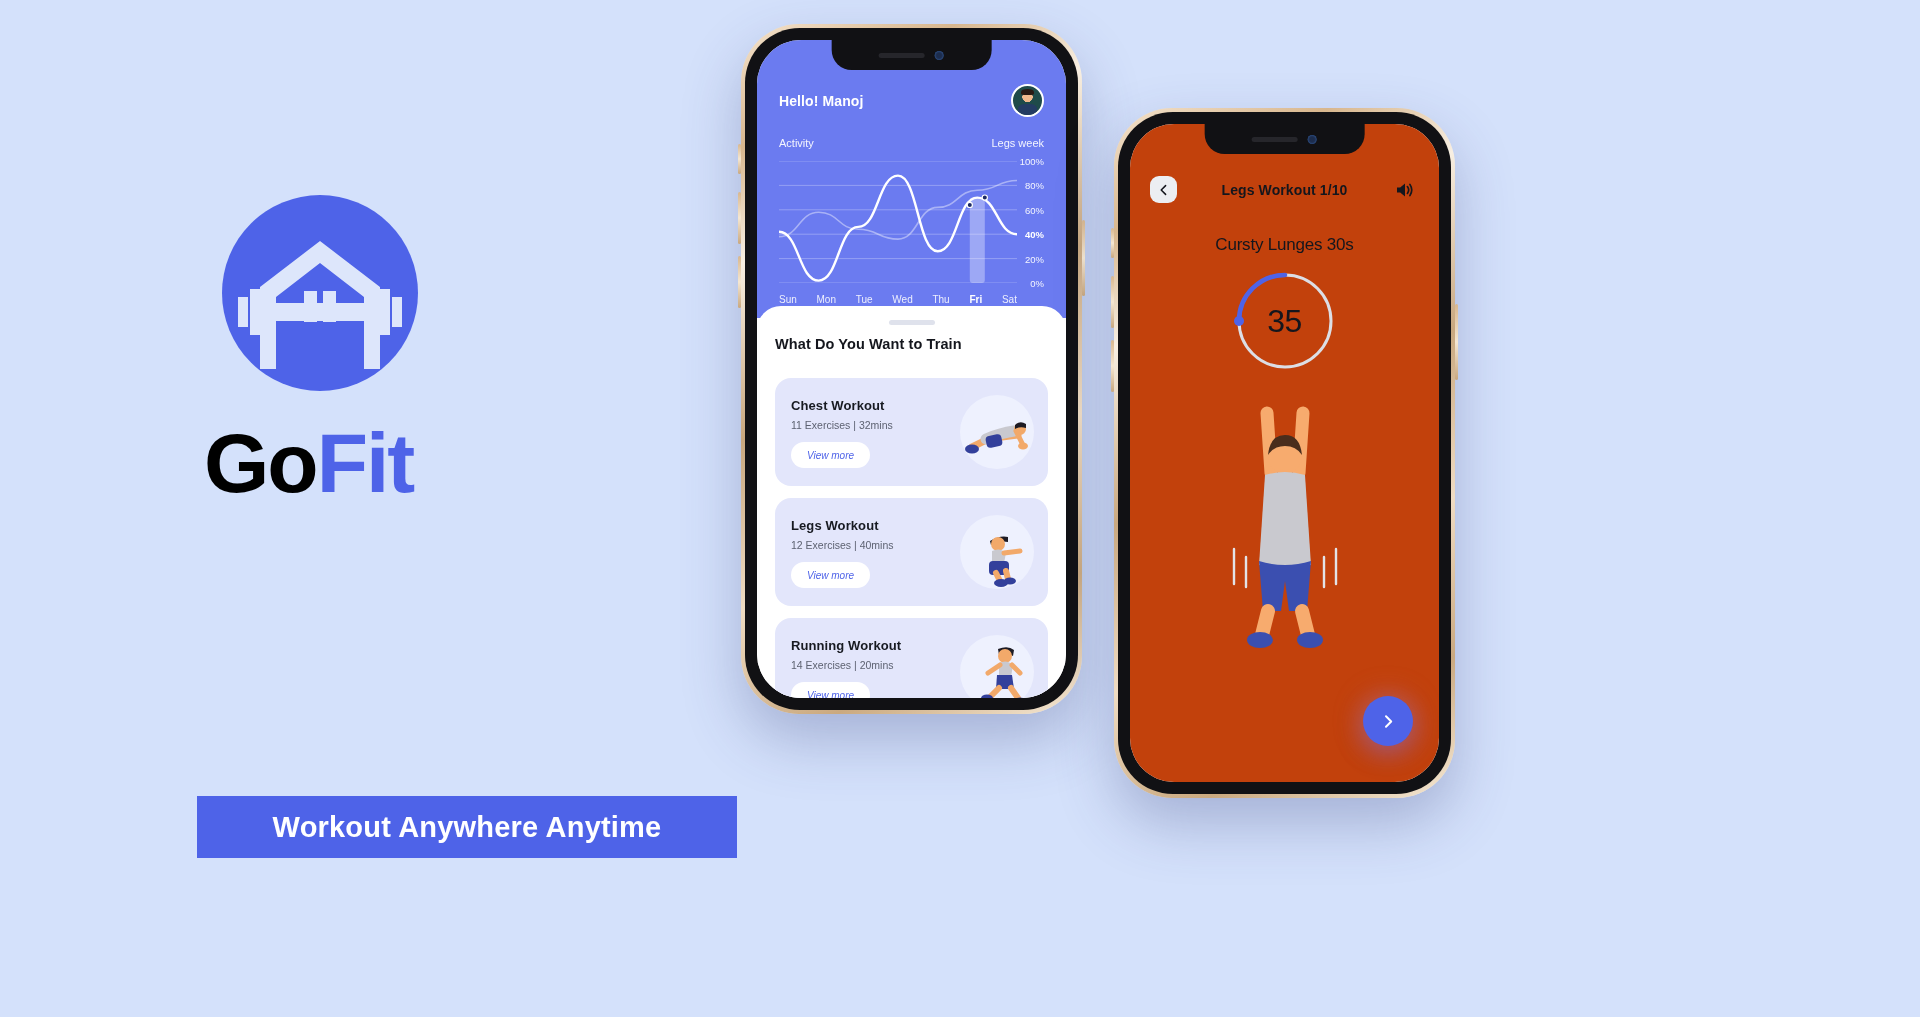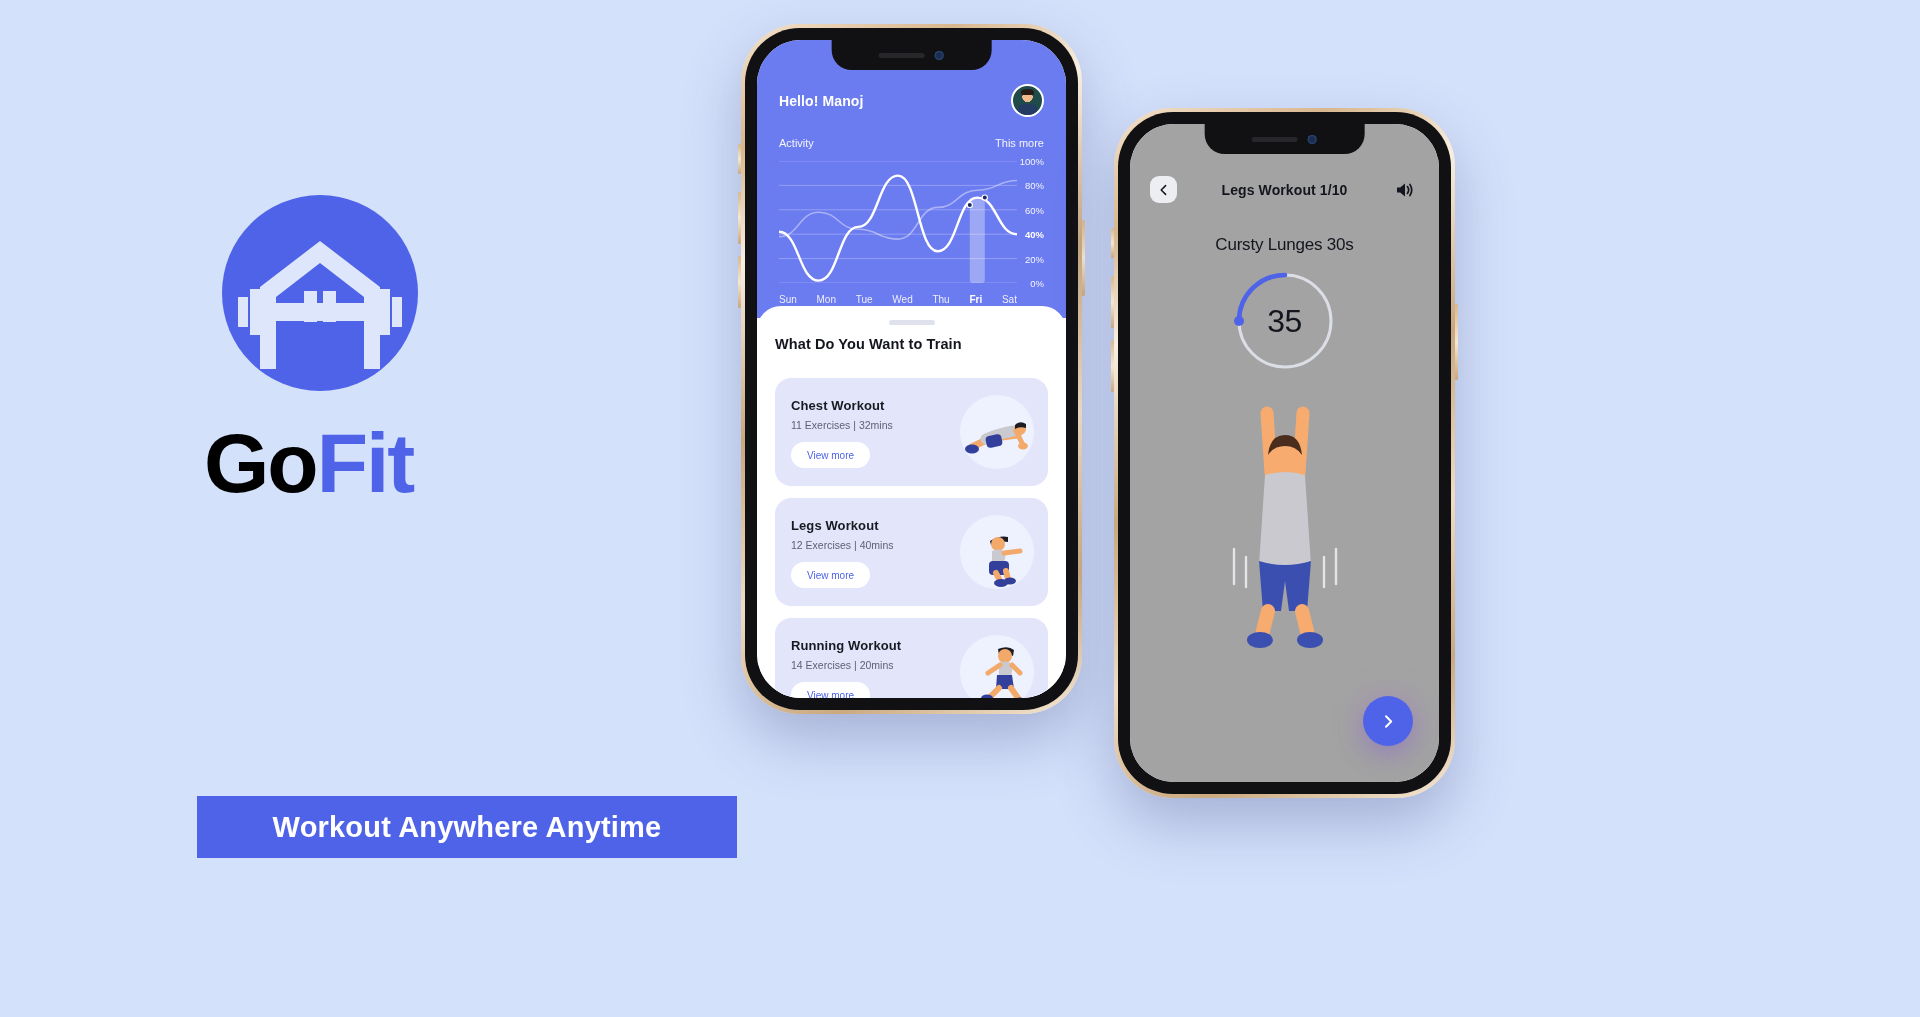--- a/index.html
+++ b/index.html
@@ -235,39 +235,40 @@
     justify-content:center;
     height:26px;
     padding:0 16px;
     border:none;
     border-radius:13px;
     background:#ffffff;
     color:#4e63e8;
     font-family:"Liberation Sans", sans-serif;
     font-size:10px;
     cursor:pointer;
+    font-style:italic;
   }
   .wcard-art{
     position:absolute;
     right:10px; top:50%;
     transform:translateY(-50%);
     width:82px; height:82px;
   }
   .wcard-art .blob{
     position:absolute; left:4px; top:4px;
     width:74px; height:74px;
     border-radius:50%;
     background:#eef1fe;
   }
   .wcard-art svg{ position:relative; display:block; }
 
   
   .timer-screen{
     position:absolute; inset:0;
-    background:#a3a3a3;
+    background:#c2410c;
     padding:52px 20px 0 20px;
   }
   .timer-bar{
     display:flex; align-items:center; justify-content:space-between;
   }
   .back-btn{
     width:27px; height:27px;
     border-radius:9px;
     background:#eceef2;
     border:none;
@@ -376,21 +377,21 @@
         <div class="greet-row">
           <div class="greet">Hello! Manoj</div>
           <div class="avatar">
             <div class="hair"></div>
             <div class="body"></div>
           </div>
         </div>
 
         <div class="activity-row">
           <div class="activity-label">Activity</div>
-          <div class="period-label">This more</div>
+          <div class="period-label">Legs week</div>
         </div>
 
         <div class="chart-wrap">
           <div class="chart-plot">
             <svg id="chart-svg" width="238" height="122" viewBox="0 0 238 122" aria-hidden="true">
               <g id="chart-grid">
                   <line x1="0" x2="238" y1="122" y2="122" stroke="rgba(255,255,255,0.28)" stroke-width="1"></line>
                   <line x1="0" x2="238" y1="97.6" y2="97.6" stroke="rgba(255,255,255,0.28)" stroke-width="1"></line>
                   <line x1="0" x2="238" y1="73.19999999999999" y2="73.19999999999999" stroke="rgba(255,255,255,0.28)" stroke-width="1"></line>
                   <line x1="0" x2="238" y1="48.8" y2="48.8" stroke="rgba(255,255,255,0.28)" stroke-width="1"></line>

